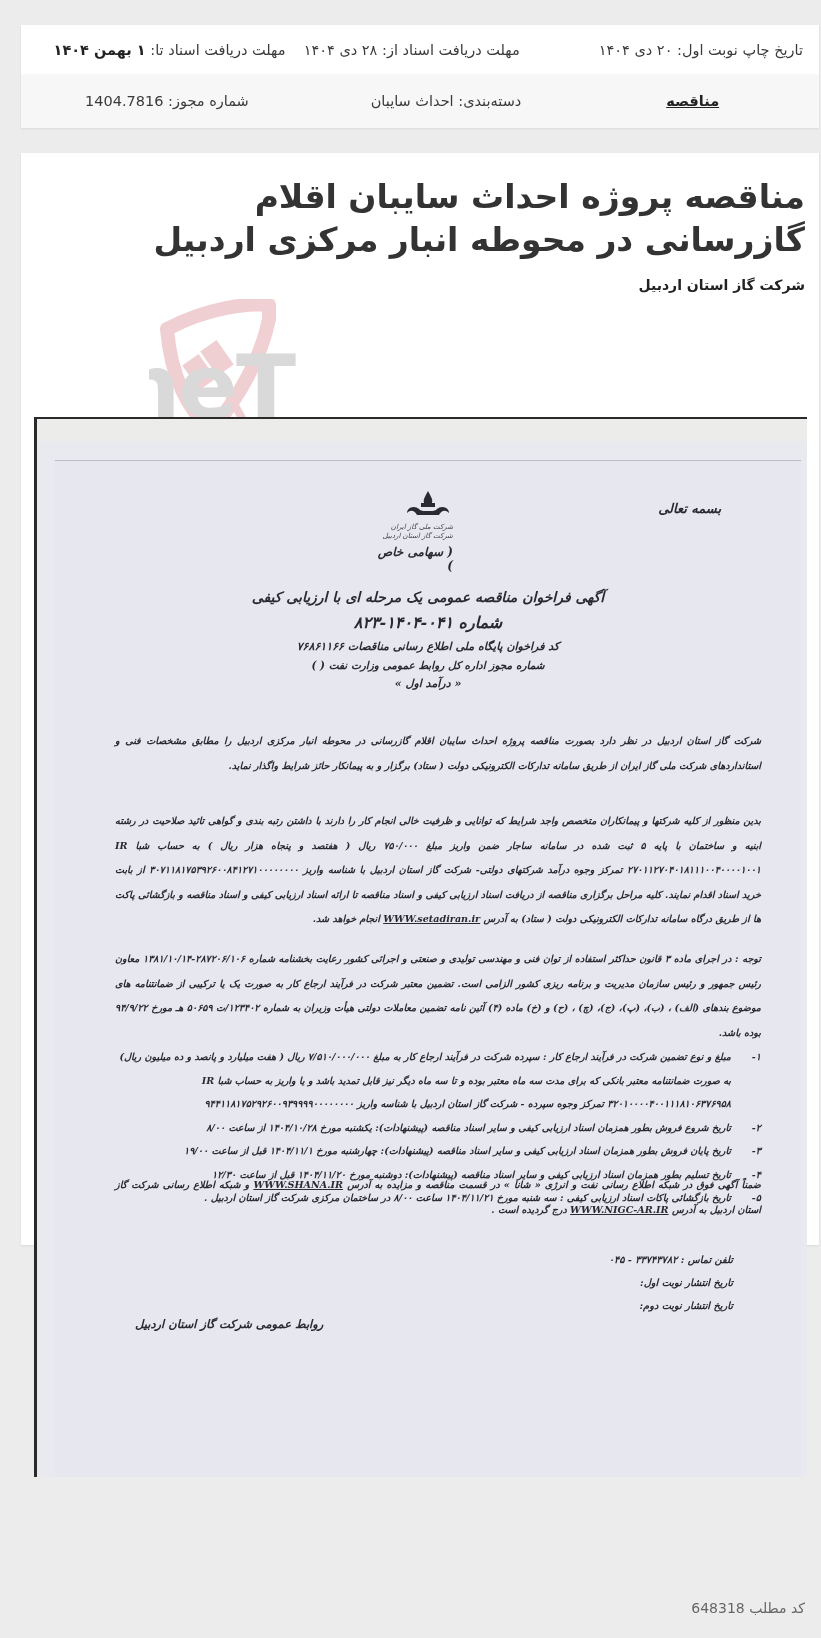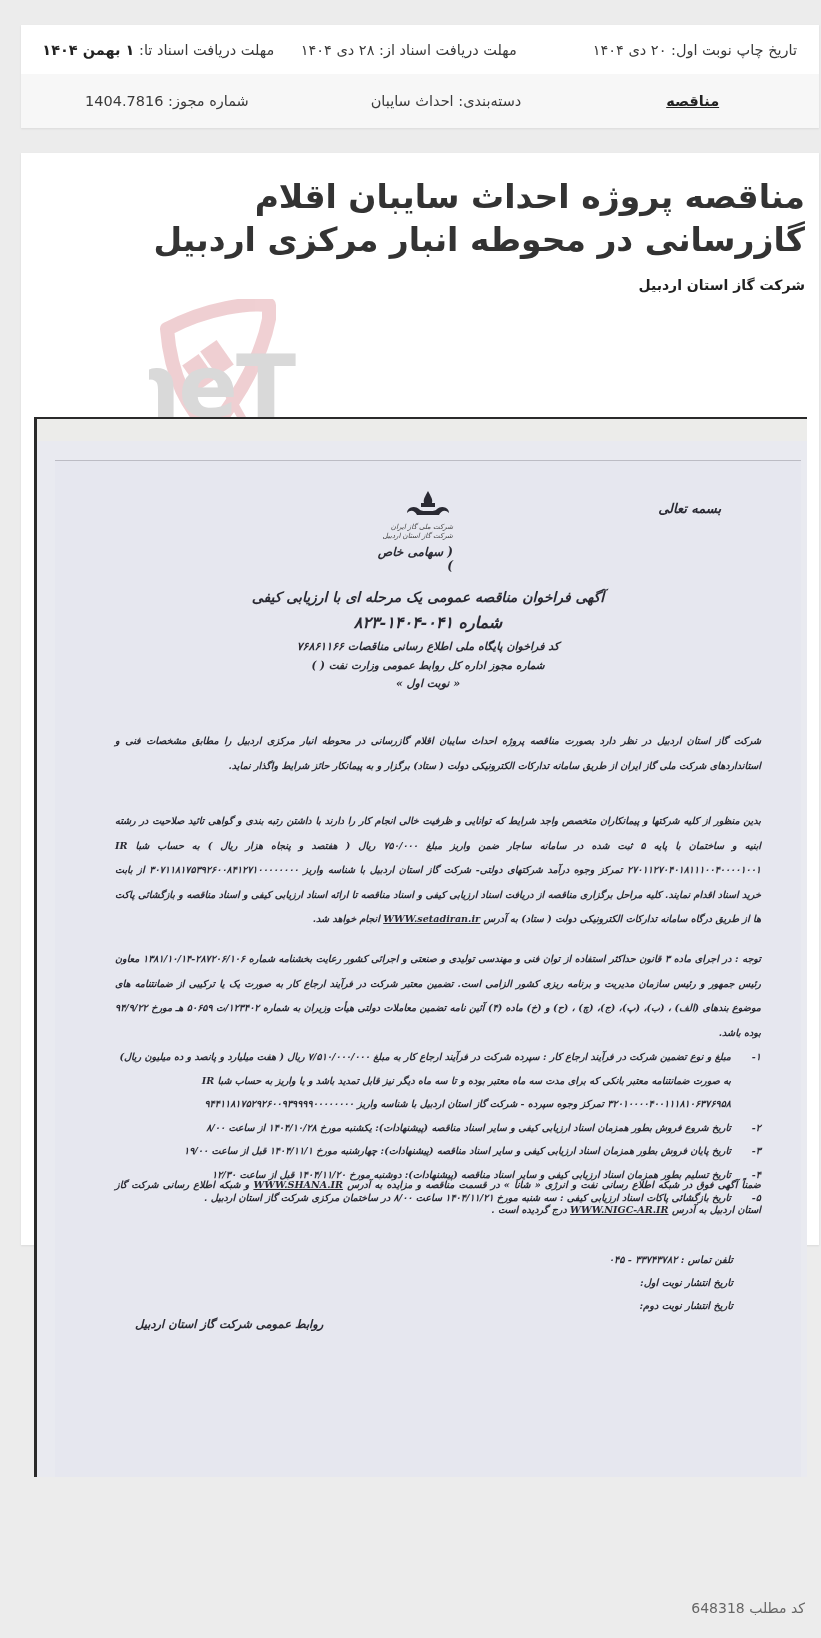--- a/index.html
+++ b/index.html
@@ -7,22 +7,22 @@
   body { font-family: "DejaVu Sans", sans-serif; direction: rtl; color: #333; position: relative; }
 
   
   .info-card {
     position: absolute; left: 21px; top: 25px; width: 798px; height: 103px;
     background: #fff; box-shadow: 0 1px 2px rgba(0,0,0,0.08);
   }
   .info-row { display: flex; flex-direction: row; align-items: center; height: 49px; font-size: 14.5px; }
   .info-row.alt { background: #f7f7f7; height: 54px; }
   .info-cell { flex: 1; text-align: center; white-space: nowrap; color: #3a3a3a; }
-  .info-row .info-cell:first-child { text-align: right; padding-right: 22px; flex: 1.05; }
-  .info-row .info-cell:last-child { text-align: center; padding-left: 12px; }
+  .info-row .info-cell:first-child { text-align: right; padding-right: 16px; flex: 1.05; }
+  .info-row .info-cell:last-child { text-align: right; padding-left: 12px; }
   .info-row.alt .info-cell:first-child { text-align: center; padding-right: 0; text-decoration: underline; }
   .info-row.alt .info-cell:last-child { text-align: left; padding-left: 64px; }
   .bold { font-weight: bold; color: #222; }
 
   
   .main-card {
     position: absolute; left: 21px; top: 153px; width: 798px; height: 1092px;
     background: #fff; box-shadow: 0 1px 2px rgba(0,0,0,0.08);
   }
   .title {
@@ -135,21 +135,21 @@
         <div class="logo-small">شرکت ملی گاز ایران</div>
         <div class="logo-small">شرکت گاز استان اردبیل</div>
         <div class="logo-sub">( سهامی خاص )</div>
       </div>
 
       <div class="p-abs center-lines">
         <div class="l1">آگهی فراخوان مناقصه عمومی یک مرحله ای با ارزیابی کیفی</div>
         <div class="l2">شماره ۰۴۱-۱۴۰۴-۸۲۳</div>
         <div class="l3">کد فراخوان پایگاه ملی اطلاع رسانی مناقصات ۷۶۸۶۱۱۶۶</div>
         <div class="l4">شماره مجوز اداره کل روابط عمومی وزارت نفت (                    )</div>
-        <div class="l5">« نوبت اول »</div>
+        <div class="l5">« درآمد اول »</div>
       </div>
 
       <div class="p-abs para para1">شرکت گاز استان اردبیل در نظر دارد بصورت مناقصه پروژه احداث سایبان اقلام گازرسانی در محوطه انبار مرکزی اردبیل را مطابق مشخصات فنی و استانداردهای شرکت ملی گاز ایران از طریق سامانه تدارکات الکترونیکی دولت ( ستاد) برگزار و به پیمانکار حائز شرایط واگذار نماید.</div>
 
       <div class="p-abs para para2">
         <span>بدین منظور از کلیه شرکتها و پیمانکاران متخصص واجد شرایط که توانایی و ظرفیت خالی انجام کار را دارند با داشتن رتبه بندی و گواهی تائید صلاحیت در رشته ابنیه و ساختمان با پایه ۵ ثبت شده در سامانه ساجار ضمن واریز مبلغ ۷۵۰/۰۰۰ ریال ( هفتصد و پنجاه هزار ریال ) به حساب شبا IR ۲۷۰۱۱۲۷۰۴۰۱۸۱۱۱۰۰۴۰۰۰۰۱۰۰۱ تمرکز وجوه درآمد شرکتهای دولتی- شرکت گاز استان اردبیل با شناسه واریز ۳۰۷۱۱۸۱۷۵۳۹۲۶۰۰۸۴۱۲۷۱۰۰۰۰۰۰۰۰ از بابت خرید اسناد اقدام نمایند. کلیه مراحل برگزاری مناقصه از دریافت اسناد ارزیابی کیفی و اسناد مناقصه تا ارائه اسناد ارزیابی کیفی و اسناد مناقصه و بازگشائی پاکت ها از طریق درگاه سامانه تدارکات الکترونیکی دولت ( ستاد) به آدرس</span>
         <span class="link">WWW.setadiran.ir</span>
         <span>انجام خواهد شد.</span>
       </div>
 

